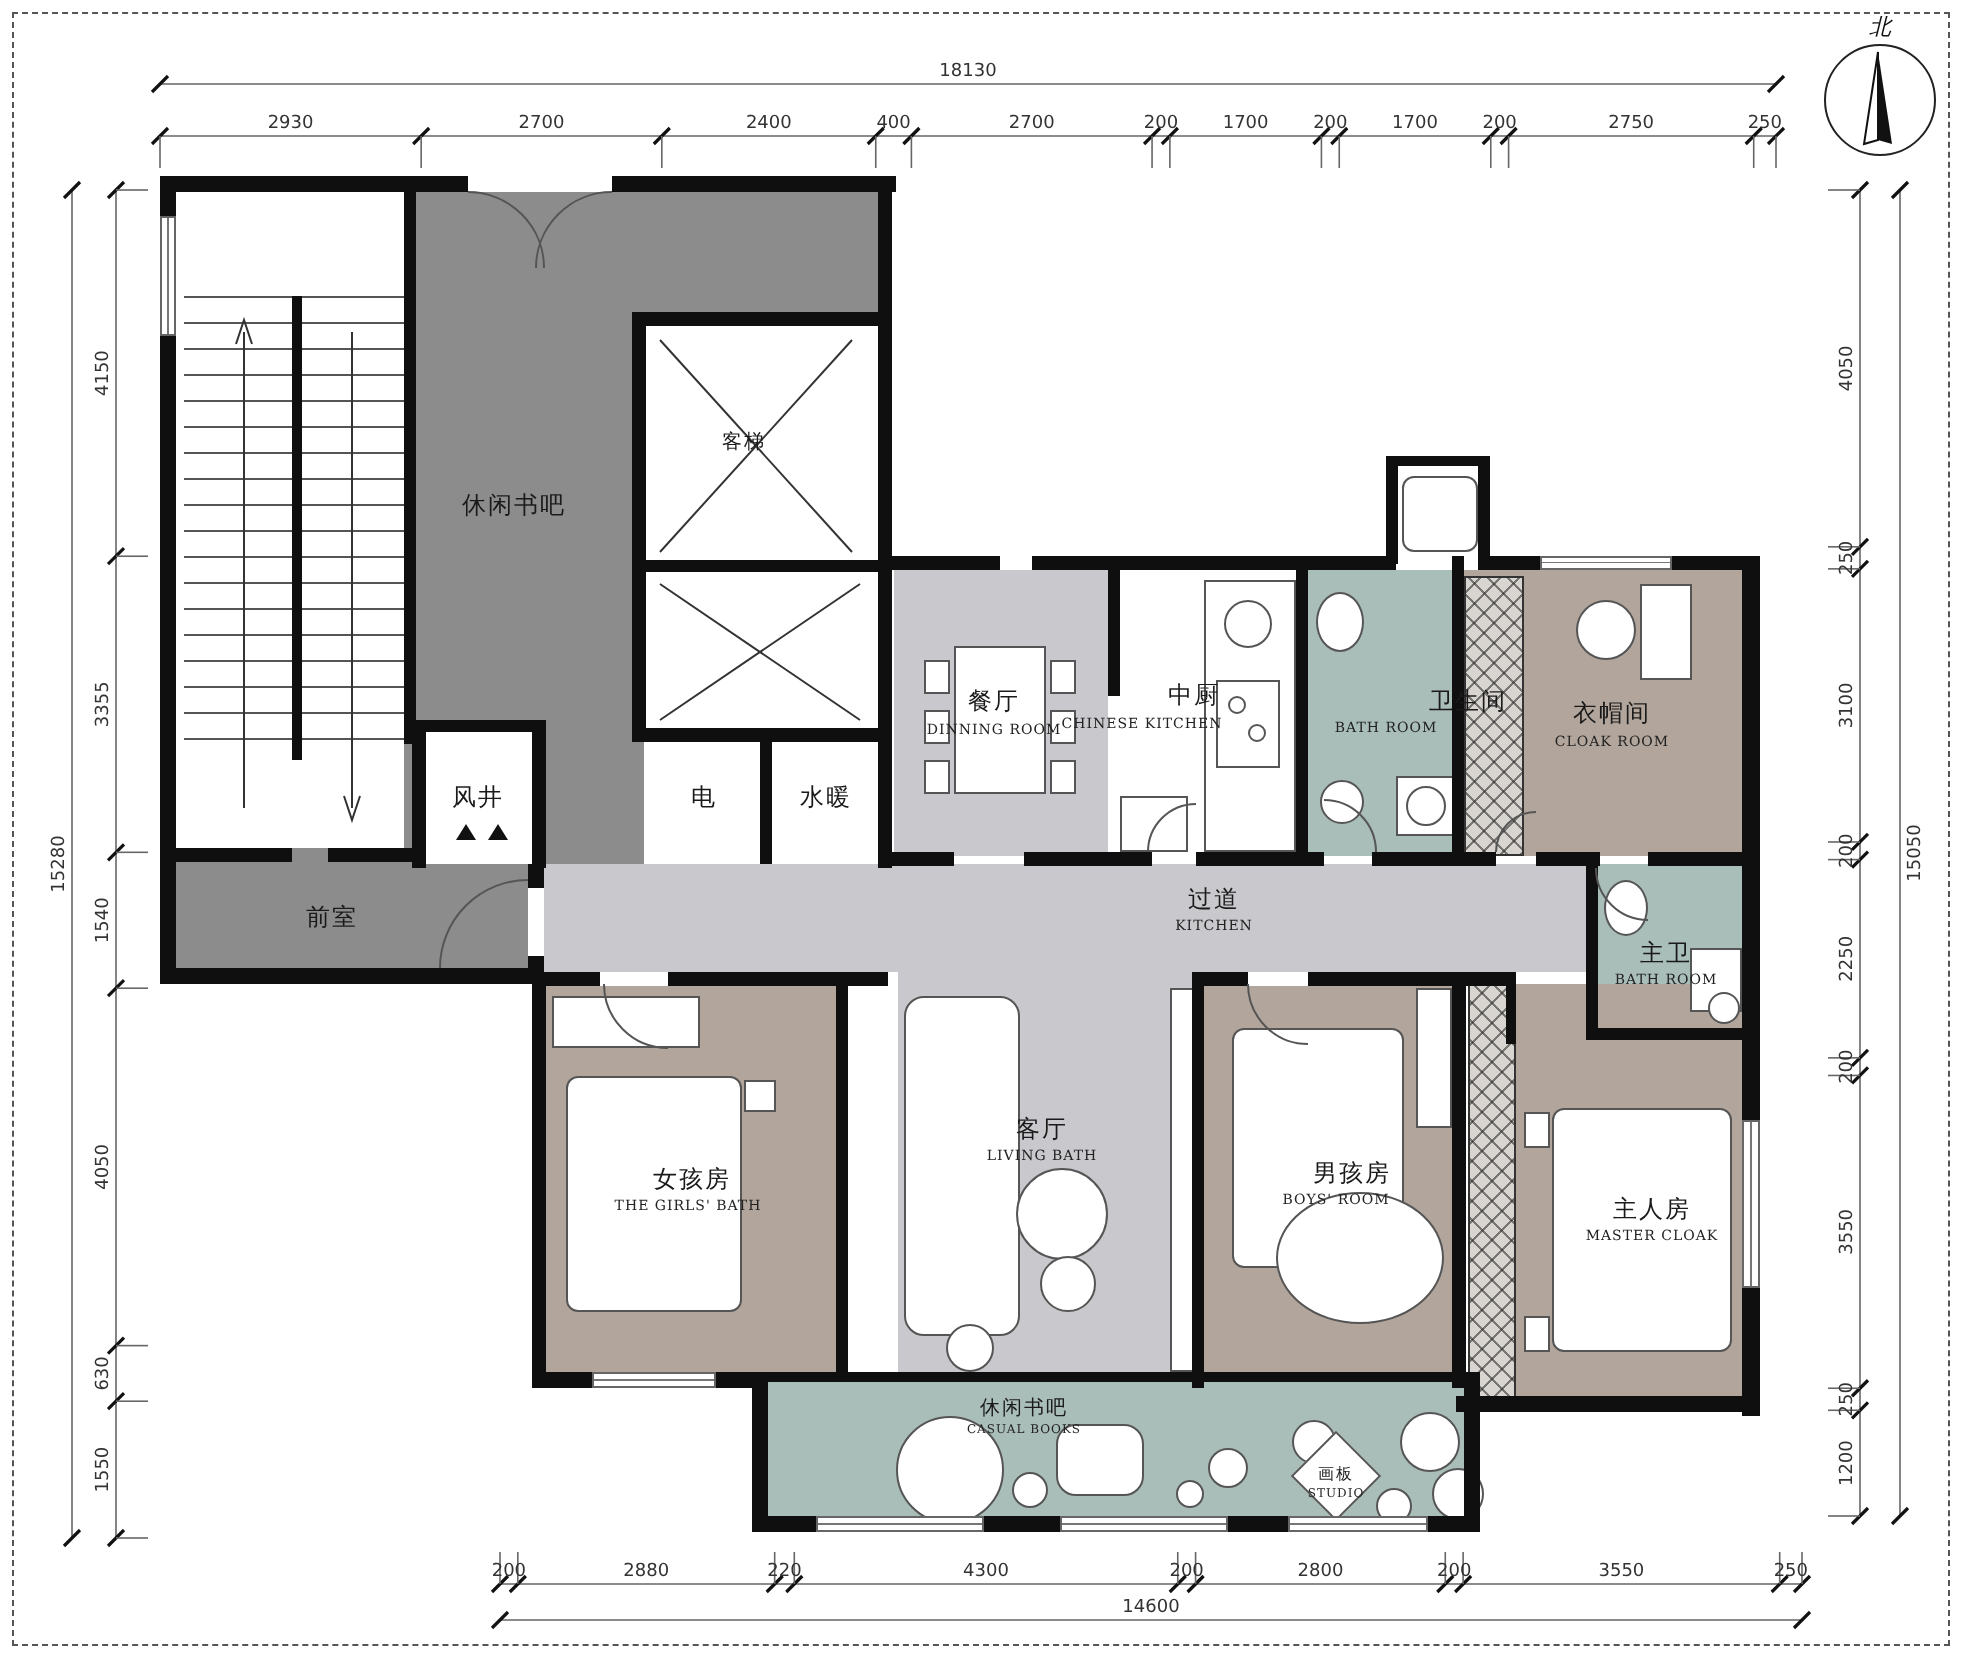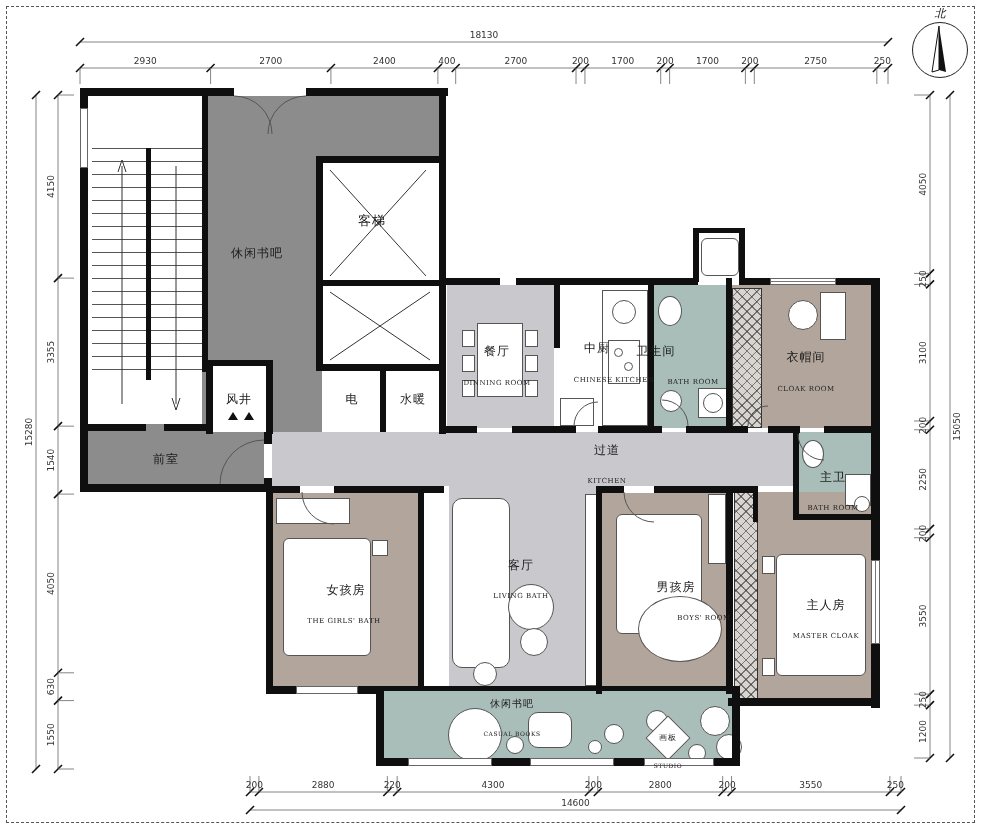--- a/index.html
+++ b/index.html
@@ -31,21 +31,21 @@
   .circ{border-radius:50%;}
   .ellip{border-radius:50%;}
   .r6{border-radius:6px;}
   .r10{border-radius:10px;}
   .diam{transform:rotate(45deg);}
   .tri{position:absolute;width:0;height:0;border-left:5px solid transparent;border-right:5px solid transparent;border-bottom:8px solid #111;}
   
   .lbl{position:absolute;transform:translate(-50%,-50%);white-space:nowrap;color:#1a1a1a;
        font-family:"DejaVu Serif","Liberation Serif",serif;pointer-events:none;}
   .cn{font-size:12px;letter-spacing:1px;}
-  .en{font-size:7px;letter-spacing:0.5px;color:#222;margin-top:18px;}
+  .en{font-size:7px;letter-spacing:0.5px;color:#222;}
   
   #compass{position:absolute;left:912px;top:22px;width:56px;height:56px;}
   #compass .ring{position:absolute;left:0;top:0;width:54px;height:54px;border:1.5px solid #222;border-radius:50%;background:#fff;}
   #north-label{position:absolute;left:940px;top:6px;transform:translate(-50%,0);font-size:11px;font-style:italic;
        font-family:"DejaVu Serif",serif;color:#111;}
   svg{position:absolute;left:0;top:0;}
 </style>
 </head>
 <body>
 
@@ -211,45 +211,45 @@
       <path d="M574,426 A24,24 0 0 1 598,402" stroke="#555" stroke-width="1" fill="none"></path>
       <path d="M688,426 A26,26 0 0 0 662,400" stroke="#555" stroke-width="1" fill="none"></path>
       <path d="M302,492 A32,32 0 0 0 334,524" stroke="#555" stroke-width="1" fill="none"></path>
       <path d="M624,492 A30,30 0 0 0 654,522" stroke="#555" stroke-width="1" fill="none"></path>
       <path d="M798,434 A26,26 0 0 0 824,460" stroke="#555" stroke-width="1" fill="none"></path>
       <path d="M748,426 A20,20 0 0 1 768,406" stroke="#555" stroke-width="1" fill="none"></path>
     </svg>
 
   <div id="labels" class="layer">
     <div class="lbl cn" style="left:257px;top:253px">休闲书吧</div>
-    <div class="lbl cn" style="left:372px;top:221px;font-size:13px">客梯</div>
+    <div class="lbl cn" style="left:372px;top:221px;font-size:10px">客梯</div>
     <div class="lbl cn" style="left:239px;top:399px">风井</div>
     <div class="lbl cn" style="left:352px;top:399px">电</div>
     <div class="lbl cn" style="left:413px;top:399px">水暖</div>
     <div class="lbl cn" style="left:166px;top:459px">前室</div>
 
     <div class="lbl cn" style="left:497px;top:351px">餐厅</div>
     <div class="lbl en" style="left:497px;top:365px">DINNING ROOM</div>
     <div class="lbl cn" style="left:597px;top:348px">中厨</div>
-    <div class="lbl en" style="left:614px;top:362px">CHINESE KITCHEN</div>
-    <div class="lbl cn" style="left:656px;top:351px">卫生间</div>
+    <div class="lbl en" style="left:571px;top:362px">CHINESE KITCHEN</div>
+    <div class="lbl cn" style="left:734px;top:351px">卫生间</div>
     <div class="lbl en" style="left:693px;top:364px">BATH ROOM</div>
     <div class="lbl cn" style="left:806px;top:357px">衣帽间</div>
     <div class="lbl en" style="left:806px;top:371px">CLOAK ROOM</div>
     <div class="lbl cn" style="left:607px;top:450px">过道</div>
     <div class="lbl en" style="left:607px;top:463px">KITCHEN</div>
     <div class="lbl cn" style="left:833px;top:477px">主卫</div>
     <div class="lbl en" style="left:833px;top:490px">BATH ROOM</div>
 
     <div class="lbl cn" style="left:346px;top:590px">女孩房</div>
     <div class="lbl en" style="left:344px;top:603px">THE GIRLS' BATH</div>
     <div class="lbl cn" style="left:521px;top:565px">客厅</div>
     <div class="lbl en" style="left:521px;top:578px">LIVING BATH</div>
     <div class="lbl cn" style="left:676px;top:587px">男孩房</div>
-    <div class="lbl en" style="left:704px;top:600px">BOYS' ROOM</div>
+    <div class="lbl en" style="left:668px;top:600px">BOYS' ROOM</div>
     <div class="lbl cn" style="left:826px;top:605px">主人房</div>
     <div class="lbl en" style="left:826px;top:618px">MASTER CLOAK</div>
 
     <div class="lbl cn" style="left:512px;top:704px;font-size:10px">休闲书吧</div>
     <div class="lbl en" style="left:512px;top:715px;font-size:6px">CASUAL BOOKS</div>
     <div class="lbl cn" style="left:668px;top:737px;font-size:8px">画板</div>
     <div class="lbl en" style="left:668px;top:747px;font-size:6px">STUDIO</div>
   </div>
 
   <svg id="dims" class="layer" width="981" height="829">

